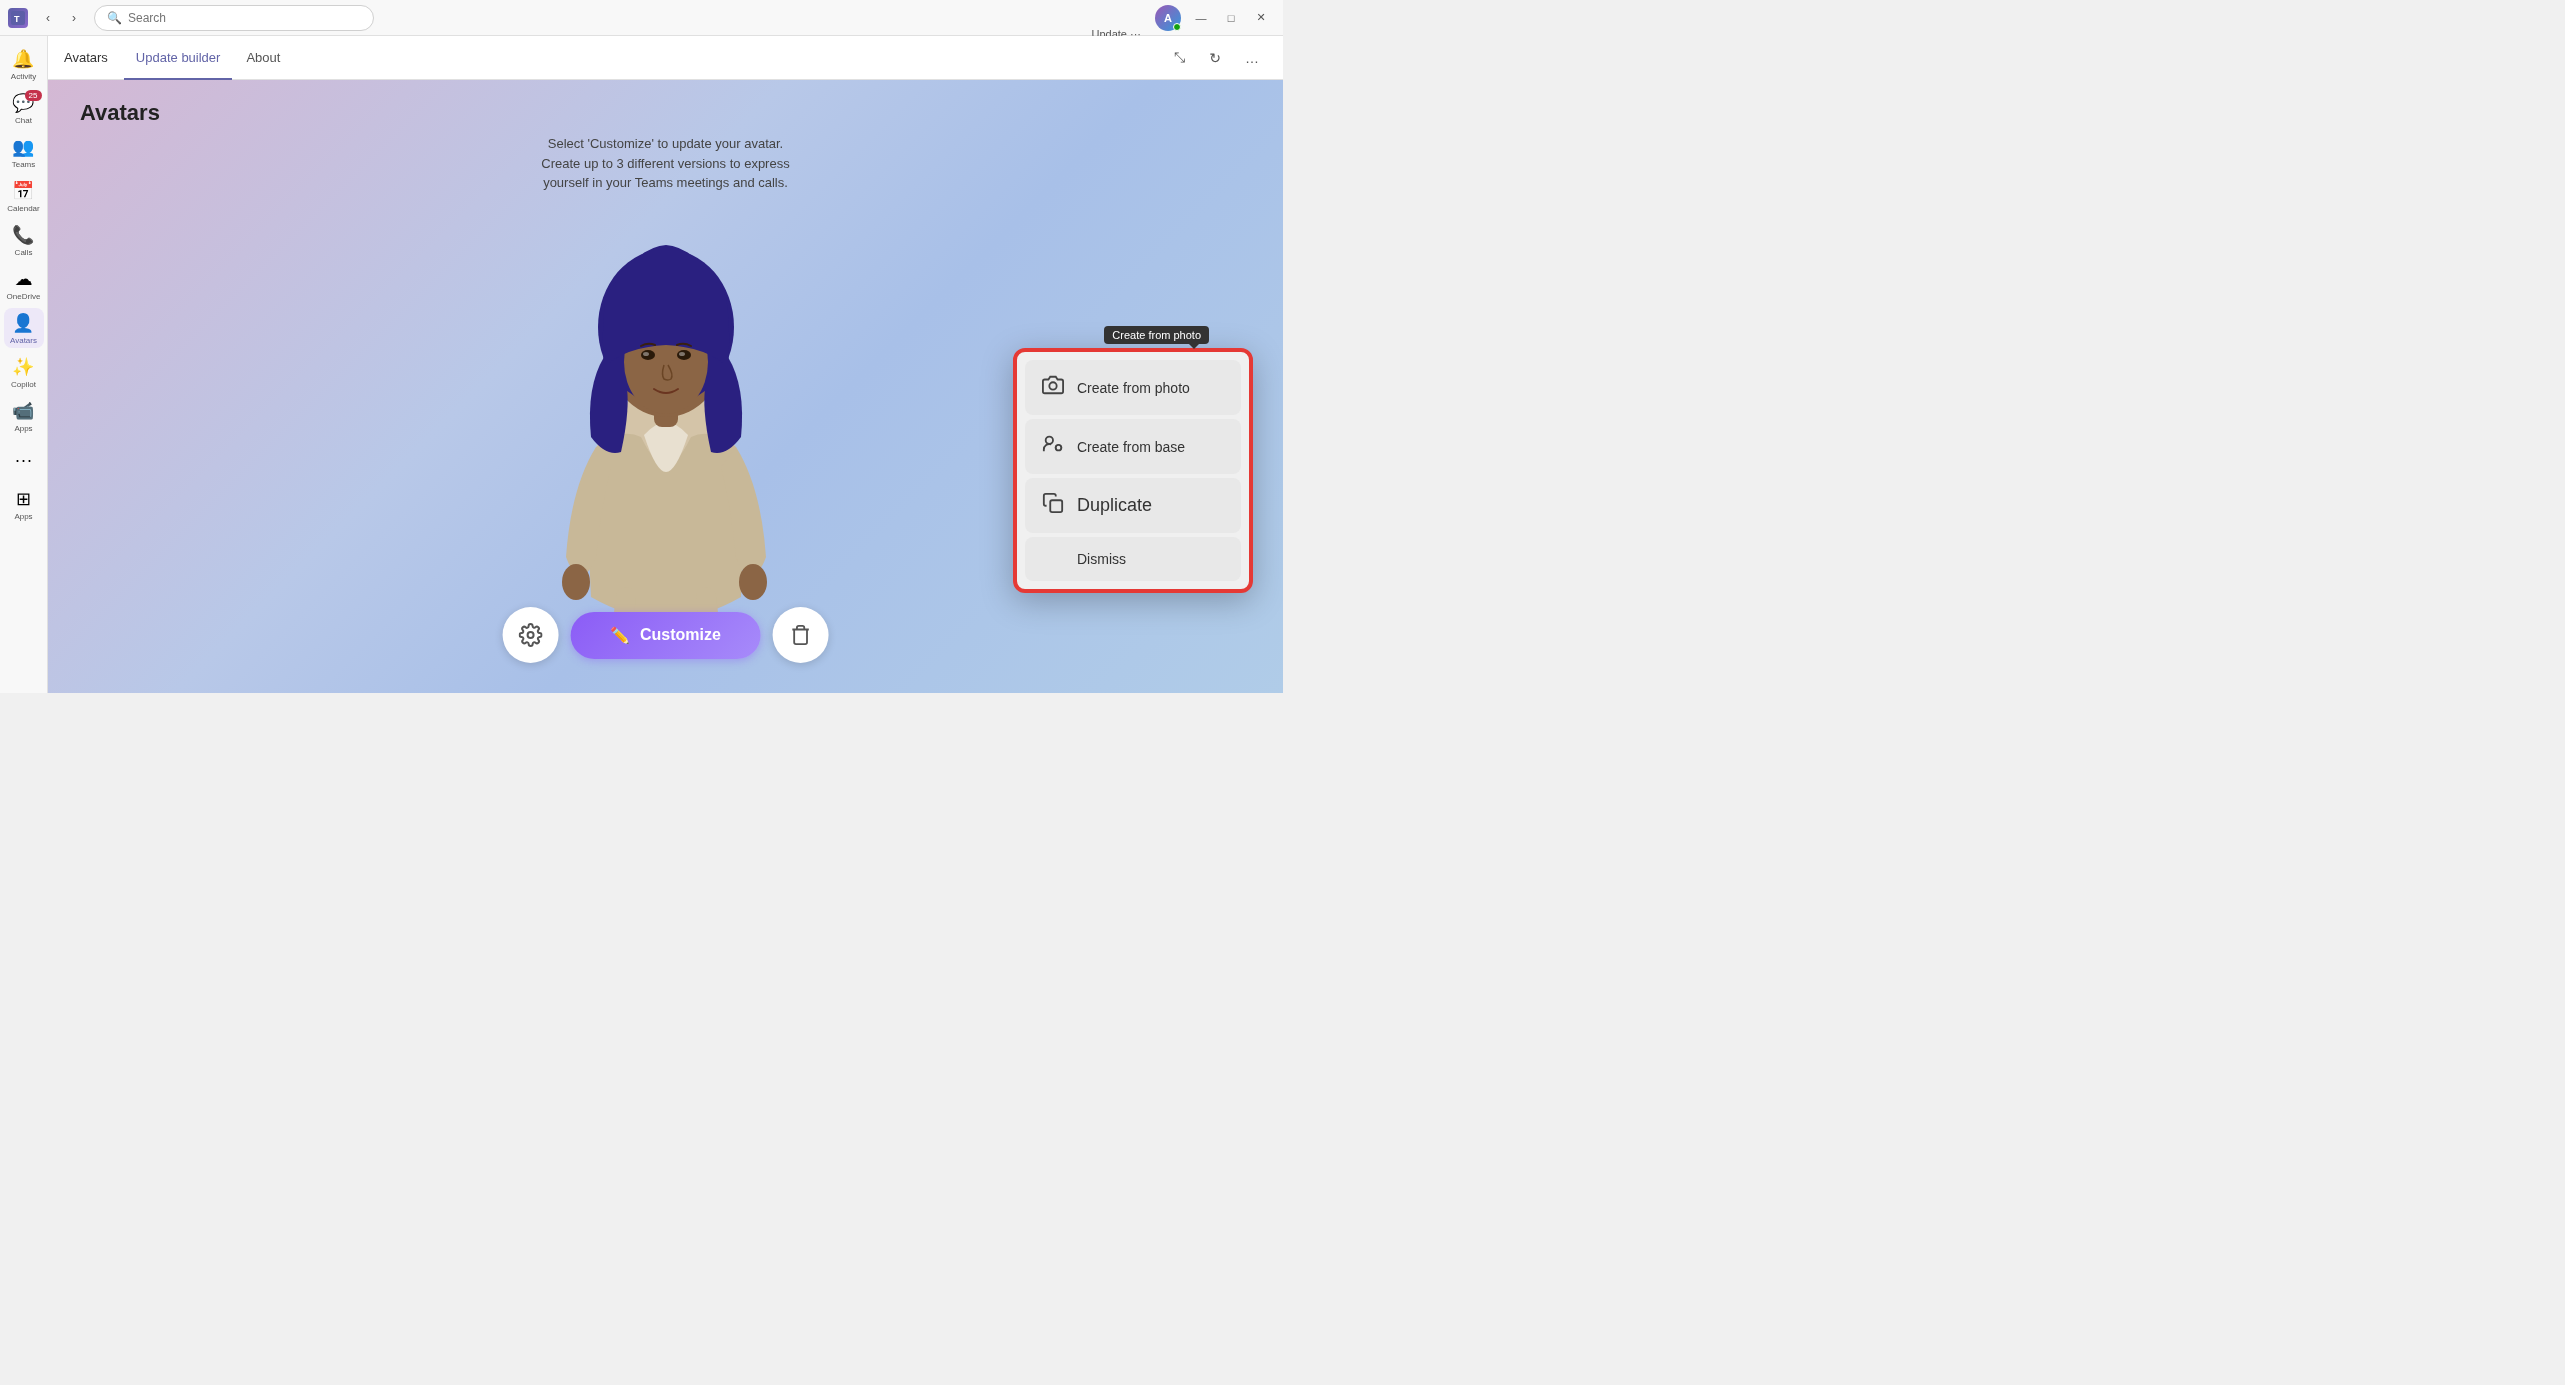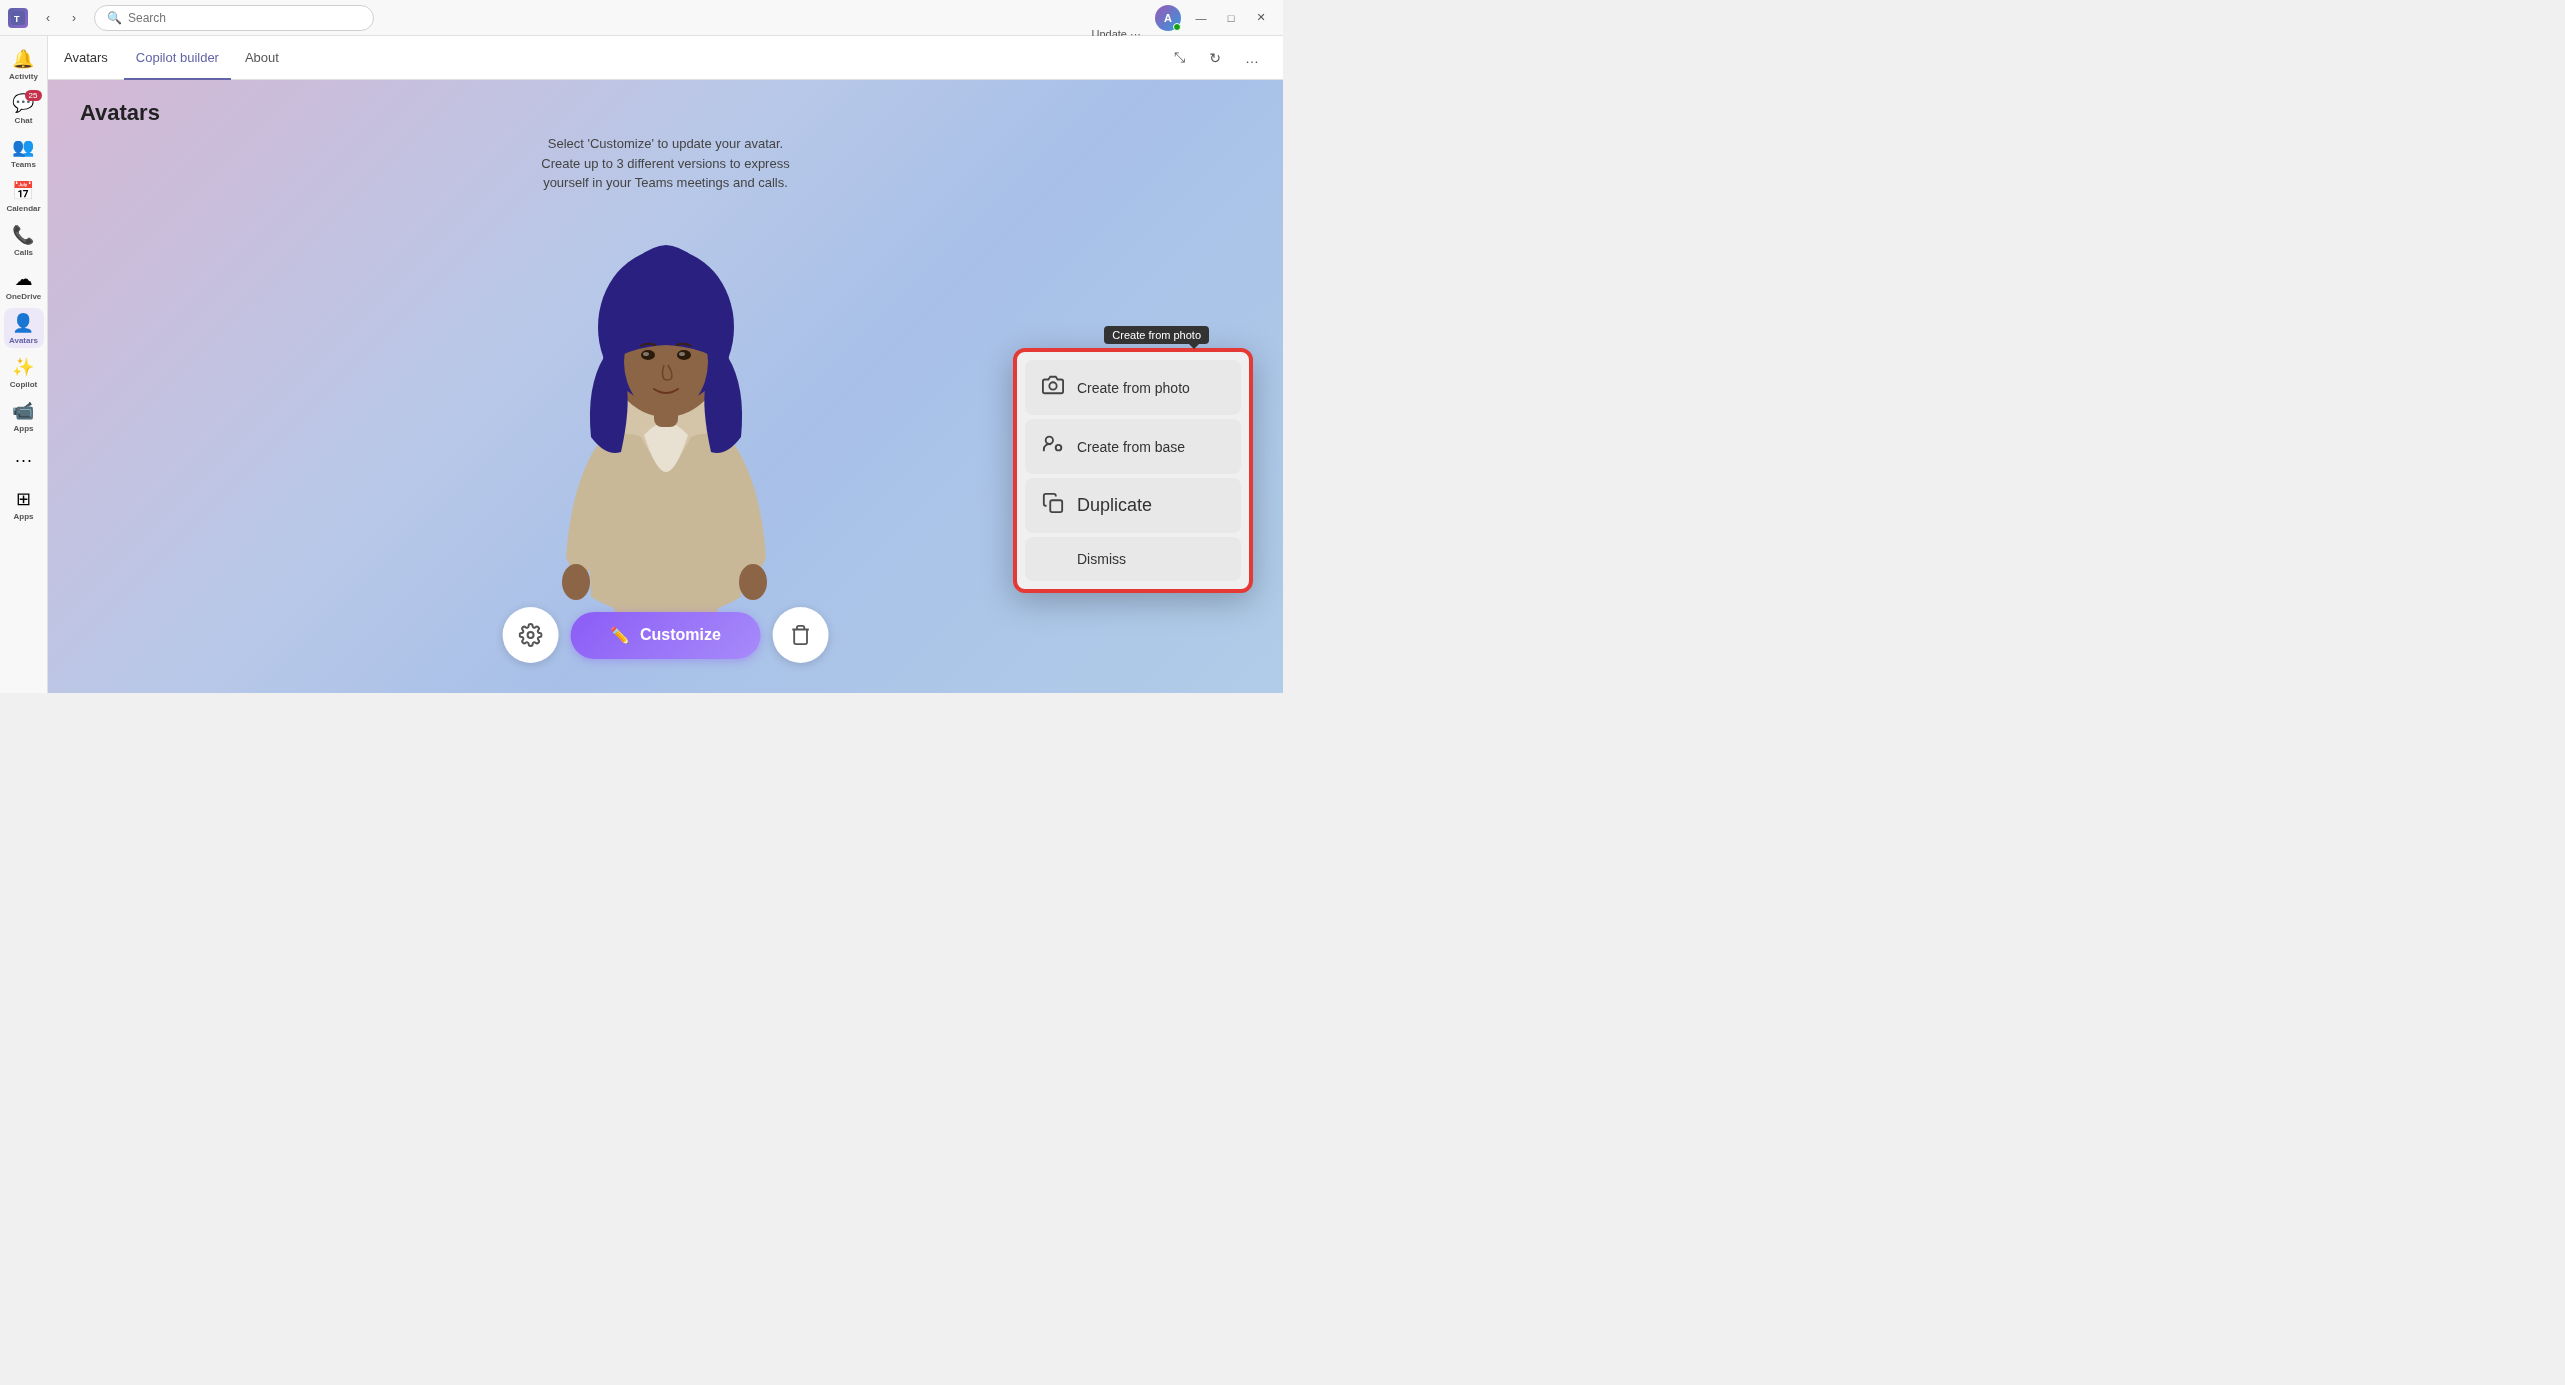--- a/index.html
+++ b/index.html
@@ -162,21 +162,21 @@
       align-items: center;
       justify-content: center;
       border-radius: 8px;
       cursor: pointer;
       gap: 2px;
       position: relative;
     }
     .sidebar-item.active { background: #ede8f8; }
 
     .sidebar-item .icon { font-size: 18px; }
-    .sidebar-item .label { font-size: 8px; color: #555; font-weight: bold; }
+    .sidebar-item .label { font-size: 8px; color: #555; }
     .sidebar-item.active .label { color: #6264a7; }
 
     .sidebar-badge {
       position: absolute;
       top: 2px;
       right: 2px;
       background: #c4314b;
       color: white;
       border-radius: 10px;
       font-size: 8px;
@@ -535,21 +535,21 @@
 
     </div>
       </div>
 
     <div class="content-area">
 
       <div class="app-header">
         <span class="app-title-text">Avatars</span>
         <div class="app-header-tabs">
 
-        <div class="tab active">Copilot builder</div>
+        <div class="tab active">Update builder</div>
             <div class="tab">About</div>
           </div>
         <div class="header-actions">
           <button class="header-action-btn">⤡</button>
           <button class="header-action-btn">↻</button>
           <button class="header-action-btn">…</button>
         </div>
       </div>
 
       <div class="avatar-content">

